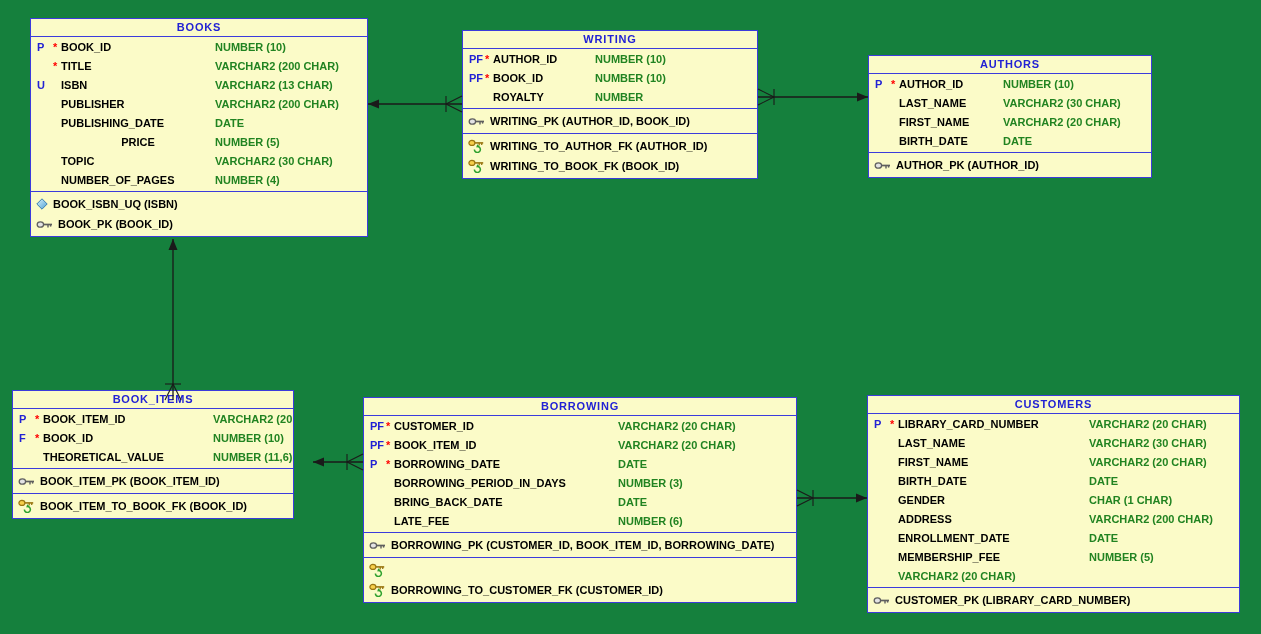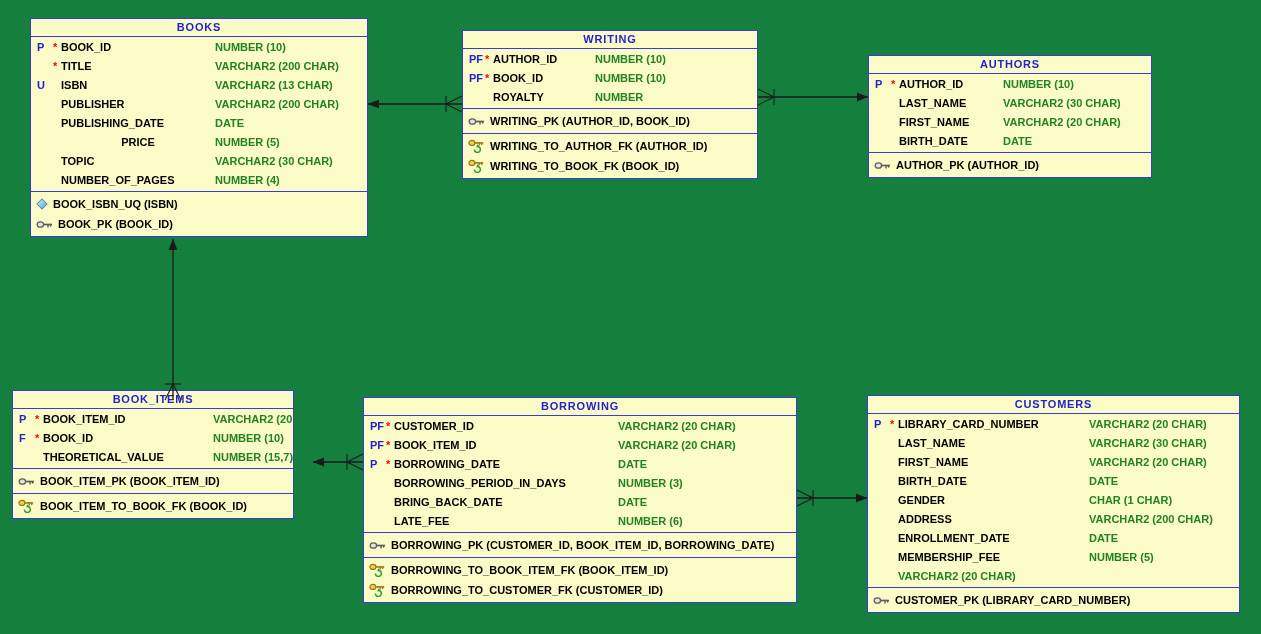--- a/index.html
+++ b/index.html
@@ -282,21 +282,21 @@
           </span>
           <span class="col-name" style="width: 170px;">BOOK_ID</span>
           <span class="col-type">NUMBER (10)</span>
         </div>
         <div class="col-row">
           <span class="col-flags">
             <span class="flag-letters"></span>
             <span class="flag-star"></span>
           </span>
           <span class="col-name" style="width: 170px;">THEORETICAL_VALUE</span>
-          <span class="col-type">NUMBER (15,7)</span>
+          <span class="col-type">NUMBER (11,6)</span>
         </div>
       </div>
       <div class="key-section">
         <div class="key-row">
           <svg width="17" height="11" viewBox="0 0 17 11">
             <ellipse cx="4.4" cy="5.5" rx="3.2" ry="2.7" fill="#E4E4E4" stroke="#5F5F5F" stroke-width="1.3"></ellipse>
             <line x1="7.6" y1="5.5" x2="16" y2="5.5" stroke="#5F5F5F" stroke-width="1.7"></line>
             <line x1="12" y1="5.5" x2="12" y2="8.4" stroke="#5F5F5F" stroke-width="1.4"></line>
             <line x1="14.6" y1="5.5" x2="14.6" y2="7.6" stroke="#5F5F5F" stroke-width="1.4"></line>
           </svg>
@@ -383,21 +383,20 @@
       <div class="key-section">
         <div class="key-row">
           <svg width="17" height="14" viewBox="0 0 17 14">
             <ellipse cx="3.9" cy="3.9" rx="3" ry="2.5" fill="#F6CF4B" stroke="#9A7712" stroke-width="1.2"></ellipse>
             <line x1="6.8" y1="3.9" x2="15.2" y2="3.9" stroke="#9A7712" stroke-width="1.6"></line>
             <line x1="11.2" y1="3.9" x2="11.2" y2="6.6" stroke="#9A7712" stroke-width="1.3"></line>
             <line x1="13.7" y1="3.9" x2="13.7" y2="5.9" stroke="#9A7712" stroke-width="1.3"></line>
             <path d="M6.4 10.4 a3 3 0 1 0 2.6 -2.9" fill="none" stroke="#2EA12E" stroke-width="1.5"></path>
             <polygon points="9.3,5.2 11.6,7.6 8.2,8.5" fill="#2EA12E"></polygon>
           </svg>
-          <span>BORROWING_TO_BOOK_ITEM_FK (BOOK_ITEM_ID)</span>
         </div>
         <div class="key-row">
           <svg width="17" height="14" viewBox="0 0 17 14">
             <ellipse cx="3.9" cy="3.9" rx="3" ry="2.5" fill="#F6CF4B" stroke="#9A7712" stroke-width="1.2"></ellipse>
             <line x1="6.8" y1="3.9" x2="15.2" y2="3.9" stroke="#9A7712" stroke-width="1.6"></line>
             <line x1="11.2" y1="3.9" x2="11.2" y2="6.6" stroke="#9A7712" stroke-width="1.3"></line>
             <line x1="13.7" y1="3.9" x2="13.7" y2="5.9" stroke="#9A7712" stroke-width="1.3"></line>
             <path d="M6.4 10.4 a3 3 0 1 0 2.6 -2.9" fill="none" stroke="#2EA12E" stroke-width="1.5"></path>
             <polygon points="9.3,5.2 11.6,7.6 8.2,8.5" fill="#2EA12E"></polygon>
           </svg>

